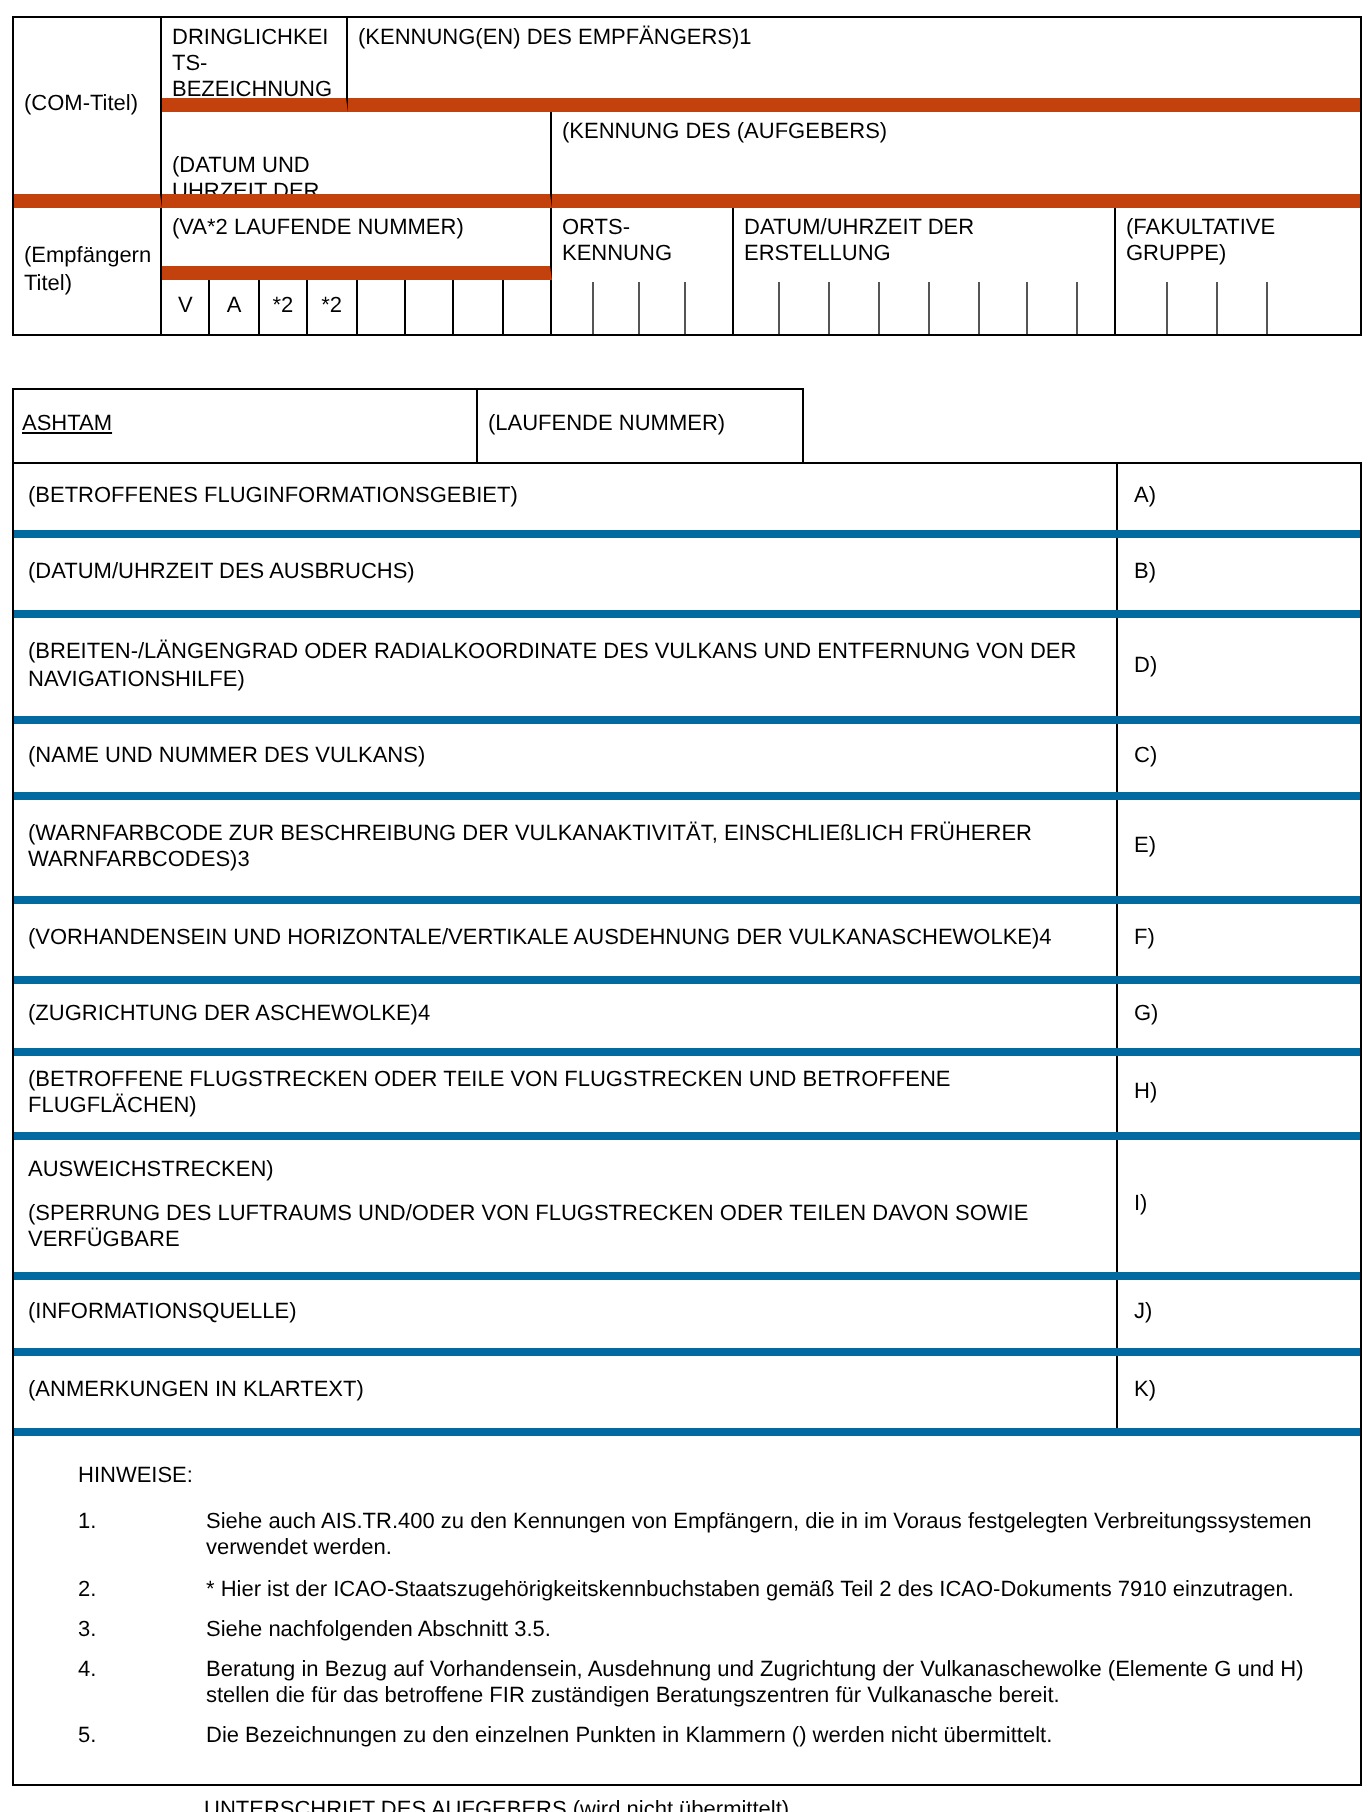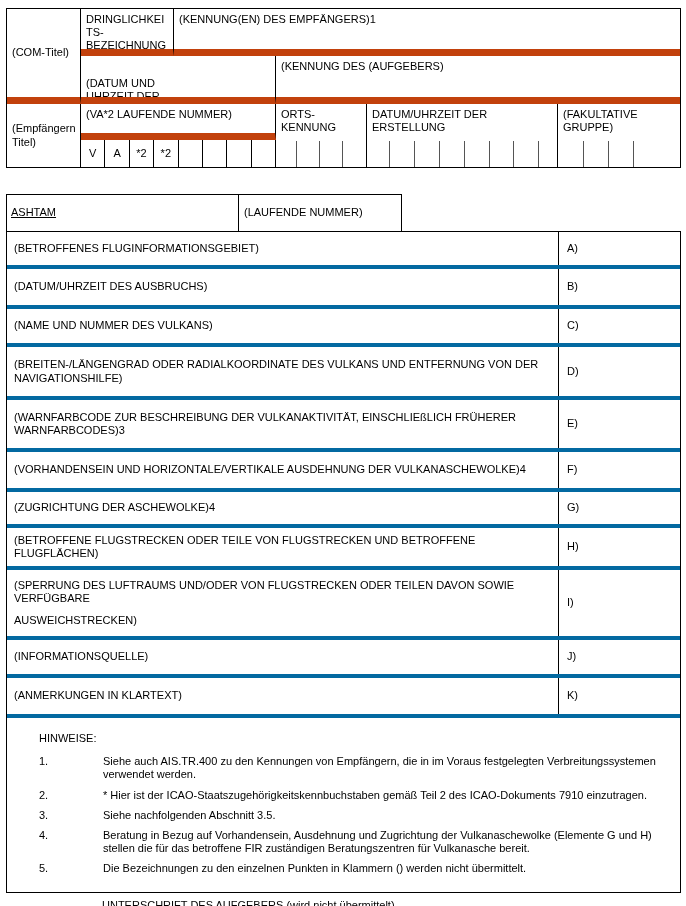--- a/index.html
+++ b/index.html
@@ -125,32 +125,32 @@
           <p>(BETROFFENES FLUGINFORMATIONSGEBIET)</p>
         </div>
       <div class="mletter">A)</div>
     </div>
     <div class="mrow" style="min-height:40px">
       <div class="mlabel">
           <p>(DATUM/UHRZEIT DES AUSBRUCHS)</p>
         </div>
       <div class="mletter">B)</div>
     </div>
+    <div class="mrow" style="min-height:53px">
+      <div class="mlabel">
+          <p>(BREITEN-/LÄNGENGRAD ODER RADIALKOORDINATE DES VULKANS UND ENTFERNUNG VON DER NAVIGATIONSHILFE)</p>
+        </div>
+      <div class="mletter">D)</div>
+    </div>
     <div class="mrow" style="min-height:38px">
       <div class="mlabel">
           <p>(NAME UND NUMMER DES VULKANS)</p>
         </div>
       <div class="mletter">C)</div>
     </div>
-    <div class="mrow" style="min-height:53px">
-      <div class="mlabel">
-          <p>(BREITEN-/LÄNGENGRAD ODER RADIALKOORDINATE DES VULKANS UND ENTFERNUNG VON DER NAVIGATIONSHILFE)</p>
-        </div>
-      <div class="mletter">D)</div>
-    </div>
     <div class="mrow" style="min-height:52px">
       <div class="mlabel">
           <p>(WARNFARBCODE ZUR BESCHREIBUNG DER VULKANAKTIVITÄT, EINSCHLIEßLICH FRÜHERER WARNFARBCODES)3</p>
         </div>
       <div class="mletter">E)</div>
     </div>
     <div class="mrow" style="min-height:40px">
       <div class="mlabel">
           <p>(VORHANDENSEIN UND HORIZONTALE/VERTIKALE AUSDEHNUNG DER VULKANASCHEWOLKE)4</p>
         </div>
@@ -163,22 +163,22 @@
       <div class="mletter">G)</div>
     </div>
     <div class="mrow" style="min-height:42px">
       <div class="mlabel">
           <p>(BETROFFENE FLUGSTRECKEN ODER TEILE VON FLUGSTRECKEN UND BETROFFENE FLUGFLÄCHEN)</p>
         </div>
       <div class="mletter">H)</div>
     </div>
     <div class="mrow" style="min-height:70px">
       <div class="mlabel">
+        <p>AUSWEICHSTRECKEN)</p>
         <p>(SPERRUNG DES LUFTRAUMS UND/ODER VON FLUGSTRECKEN ODER TEILEN DAVON SOWIE VERFÜGBARE</p>
-        <p>AUSWEICHSTRECKEN)</p>
       </div>
       <div class="mletter">I)</div>
     </div>
     <div class="mrow" style="min-height:38px">
       <div class="mlabel">
           <p>(INFORMATIONSQUELLE)</p>
         </div>
       <div class="mletter">J)</div>
     </div>
     <div class="mrow" style="min-height:40px">

